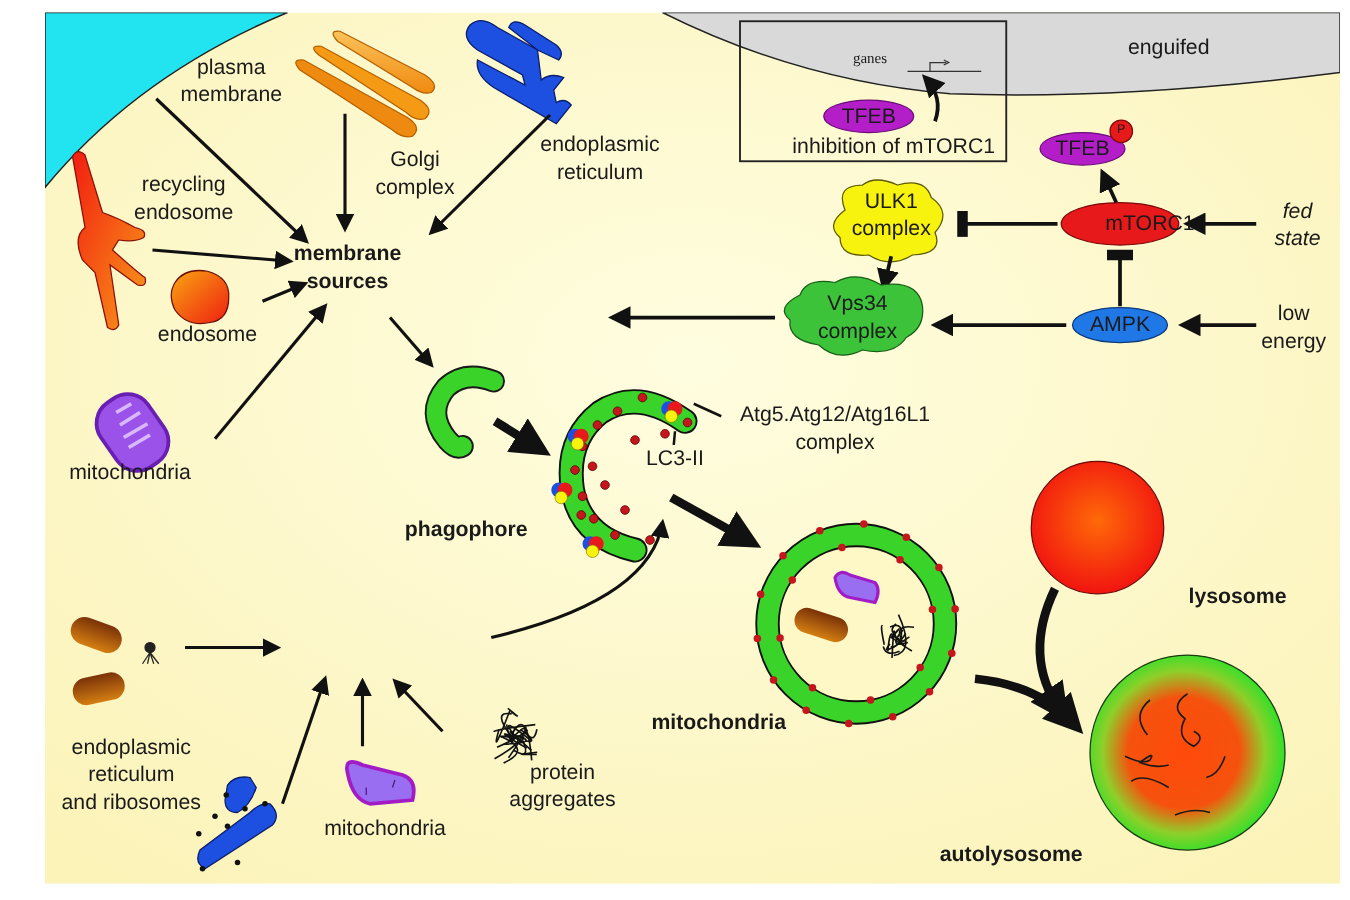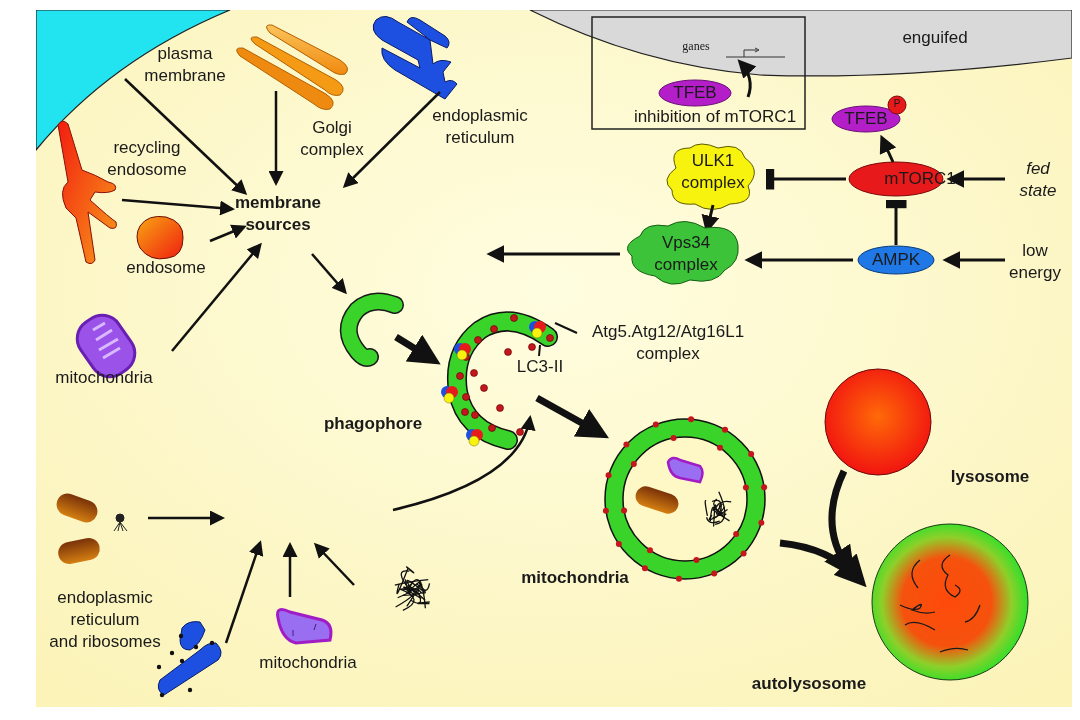--- a/index.html
+++ b/index.html
@@ -320,13 +320,15 @@
 complex</div>
 <div class="lbl" style="left:510px;top:356px;width:60px;">LC3-II</div>
 <div class="lbl bold" style="left:510px;top:567px;width:130px;">mitochondria</div>
 <div class="lbl bold" style="left:950px;top:449px;width:80px;margin-top:17px;">lysosome</div>
 <div class="lbl bold" style="left:744px;top:673px;width:130px;">autolysosome</div>
 
 <div class="lbl" style="left:38px;top:587px;width:134px;">endoplasmic
 reticulum
 and ribosomes</div>
 <div class="lbl" style="left:248px;top:652px;width:120px;">mitochondria</div>
+<div class="lbl" style="left:400px;top:607px;width:100px;">protein
+aggregates</div>
 </div>
 
 </body></html>

